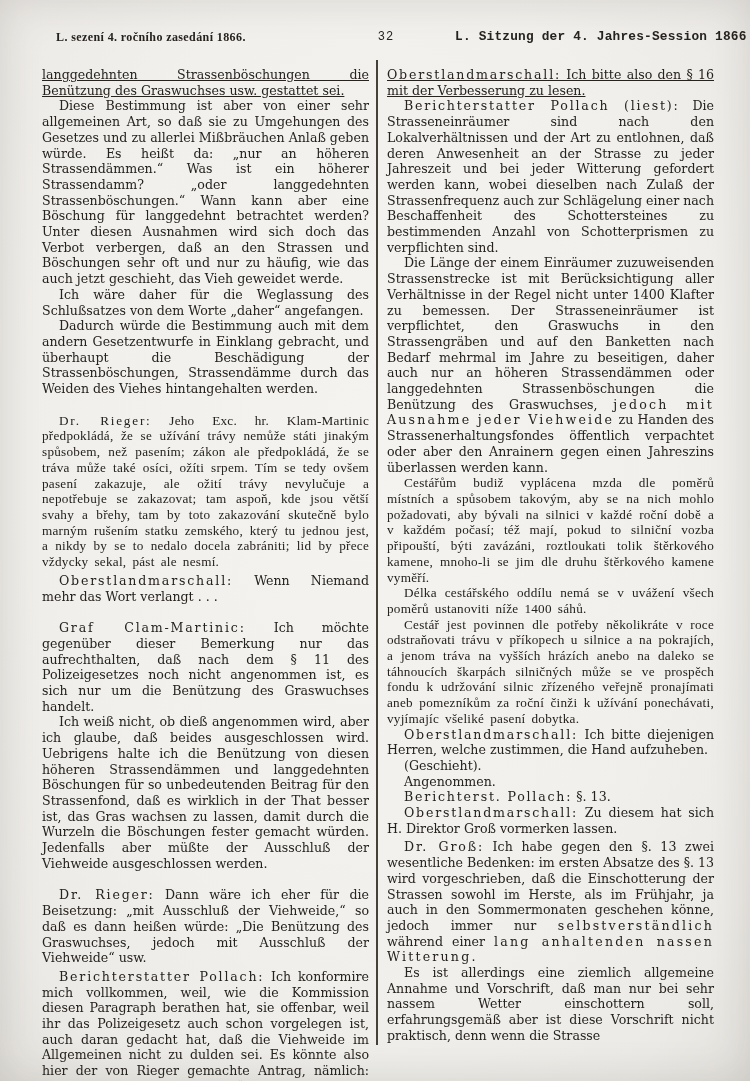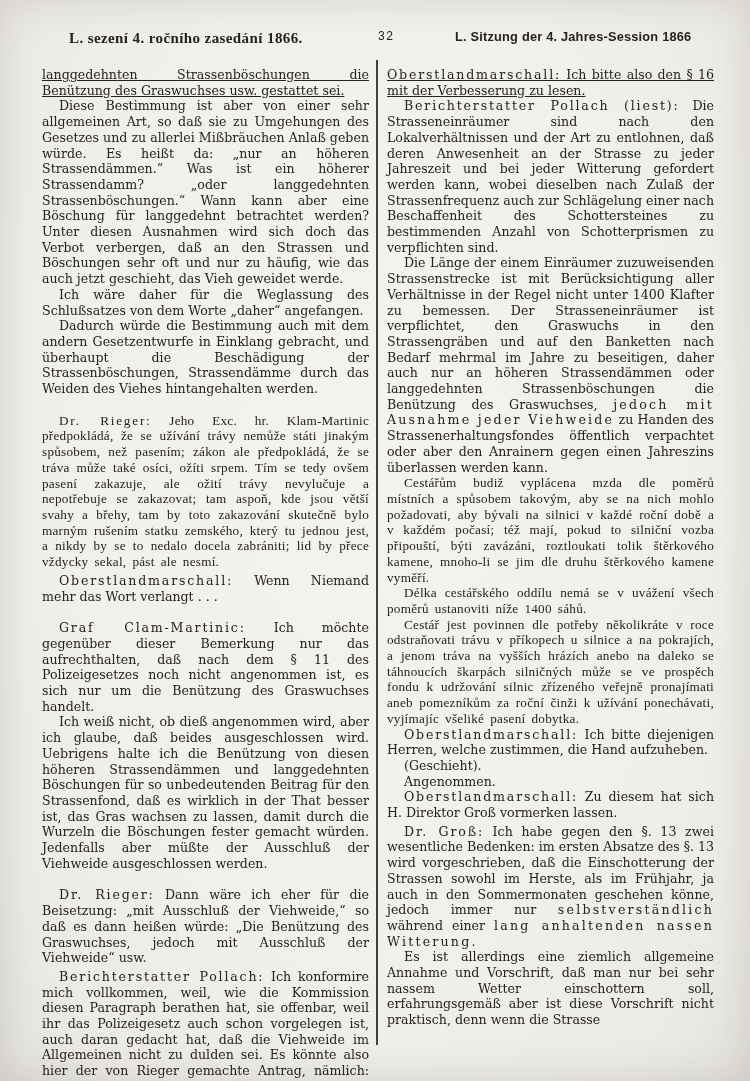--- a/index.html
+++ b/index.html
@@ -15,39 +15,39 @@
     height: 1081px;
     overflow: hidden;
     background: radial-gradient(ellipse at 50% 42%, #f4f3f0 0%, #f1f0ec 55%, #eceae6 85%, #e3e1dc 100%);
     box-shadow: inset 0 0 40px rgba(90,85,75,0.18);
     font-family: "DejaVu Serif", serif;
     color: #26221e;
   }
   
   .h-left {
     position: absolute;
-    left: 69px; top: 30px;
+    left: 56px; top: 30px;
     font-family: "Liberation Serif", serif;
     font-weight: bold;
-    font-size: 15px;
+    font-size: 12px;
     letter-spacing: 0.4px;
     white-space: nowrap;
   }
   .h-page {
     position: absolute;
     left: 386px; top: 30px;
     transform: translateX(-50%);
     font-family: Liberation Mono, monospace;
     font-size: 12px;
     letter-spacing: 1px;
   }
   .h-right {
     position: absolute;
     left: 455px; top: 29px;
-    font-family: Liberation Sans, sans-serif;
+    font-family: Liberation Mono, monospace;
     font-weight: bold;
     font-size: 12.8px;
     letter-spacing: 0.2px;
     white-space: nowrap;
   }
   
   .divider {
     position: absolute;
     left: 376px; top: 60px;
     width: 1.5px; height: 985px;
@@ -109,18 +109,19 @@
   <div class="col col-right">
     <p class="de noindent"><span class="speaker">Oberstlandmarschall:</span><span> Ich bitte also den § 16 mit der Verbesserung zu lesen.</span></p>
     <p class="de"><span class="speaker">Berichterstatter Pollach (liest):</span><span> Die Strasseneinräumer sind nach den Lokalverhältnissen und der Art zu entlohnen, daß deren Anwesenheit an der Strasse zu jeder Jahreszeit und bei jeder Witterung gefordert werden kann, wobei dieselben nach Zulaß der Strassenfrequenz auch zur Schlägelung einer nach Beschaffenheit des Schottersteines zu bestimmenden Anzahl von Schotterprismen zu verpflichten sind.</span></p>
     <p class="de"><span>Die Länge der einem Einräumer zuzuweisenden Strassenstrecke ist mit Berücksichtigung aller Verhältnisse in der Regel nicht unter 1400 Klafter zu bemessen. Der Strasseneinräumer ist verpflichtet, den Graswuchs in den Strassengräben und auf den Banketten nach Bedarf mehrmal im Jahre zu beseitigen, daher auch nur an höheren Strassendämmen oder langgedehnten Strassenböschungen die Benützung des Graswuchses, </span><span class="gesperrt">jedoch mit Ausnahme jeder Viehweide</span><span> zu Handen des Strassenerhaltungsfondes öffentlich verpachtet oder aber den Anrainern gegen einen Jahreszins überlassen werden kann.</span></p>
     <p class="cs"><span>Cestářům budiž vyplácena mzda dle poměrů místních a spůsobem takovým, aby se na nich mohlo požadovati, aby bývali na silnici v každé roční době a v každém počasí; též mají, pokud to silniční vozba připouští, býti zavázáni, roztloukati tolik štěrkového kamene, mnoho-li se jim dle druhu štěrkového kamene vyměří.</span></p>
     <p class="cs"><span>Délka cestářského oddílu nemá se v uvážení všech poměrů ustanoviti níže 1400 sáhů.</span></p>
     <p class="cs"><span>Cestář jest povinnen dle potřeby několikráte v roce odstraňovati trávu v příkopech u silnice a na pokrajích, a jenom tráva na vyšších hrázích anebo na daleko se táhnoucích škarpách silničných může se ve prospěch fondu k udržování silnic zřízeného veřejně pronajímati aneb pomezníkům za roční činži k užívání ponechávati, vyjímajíc všeliké pasení dobytka.</span></p>
     <p class="de"><span class="speaker">Oberstlandmarschall:</span><span> Ich bitte diejenigen Herren, welche zustimmen, die Hand aufzuheben.</span></p>
     <p class="de"><span>(Geschieht).</span></p>
     <p class="de"><span>Angenommen.</span></p>
+    <p class="de"><span class="speaker">Berichterst. Pollach:</span><span> §. 13.</span></p>
     <p class="de"><span class="speaker">Oberstlandmarschall:</span><span> Zu diesem hat sich H. Direktor Groß vormerken lassen.</span></p>
     <p class="de gap-sm"><span class="speaker">Dr. Groß:</span><span> Ich habe gegen den §. 13 zwei wesentliche Bedenken: im ersten Absatze des §. 13 wird vorgeschrieben, daß die Einschotterung der Strassen sowohl im Herste, als im Frühjahr, ja auch in den Sommermonaten geschehen könne, jedoch immer nur </span><span class="gesperrt">selbstverständlich</span><span> während einer </span><span class="gesperrt">lang anhaltenden nassen Witterung.</span><span></span></p>
     <p class="de"><span>Es ist allerdings eine ziemlich allgemeine Annahme und Vorschrift, daß man nur bei sehr nassem Wetter einschottern soll, erfahrungsgemäß aber ist diese Vorschrift nicht praktisch, denn wenn die Strasse</span></p>
   </div>
 
 </div>
 
 </body></html>

